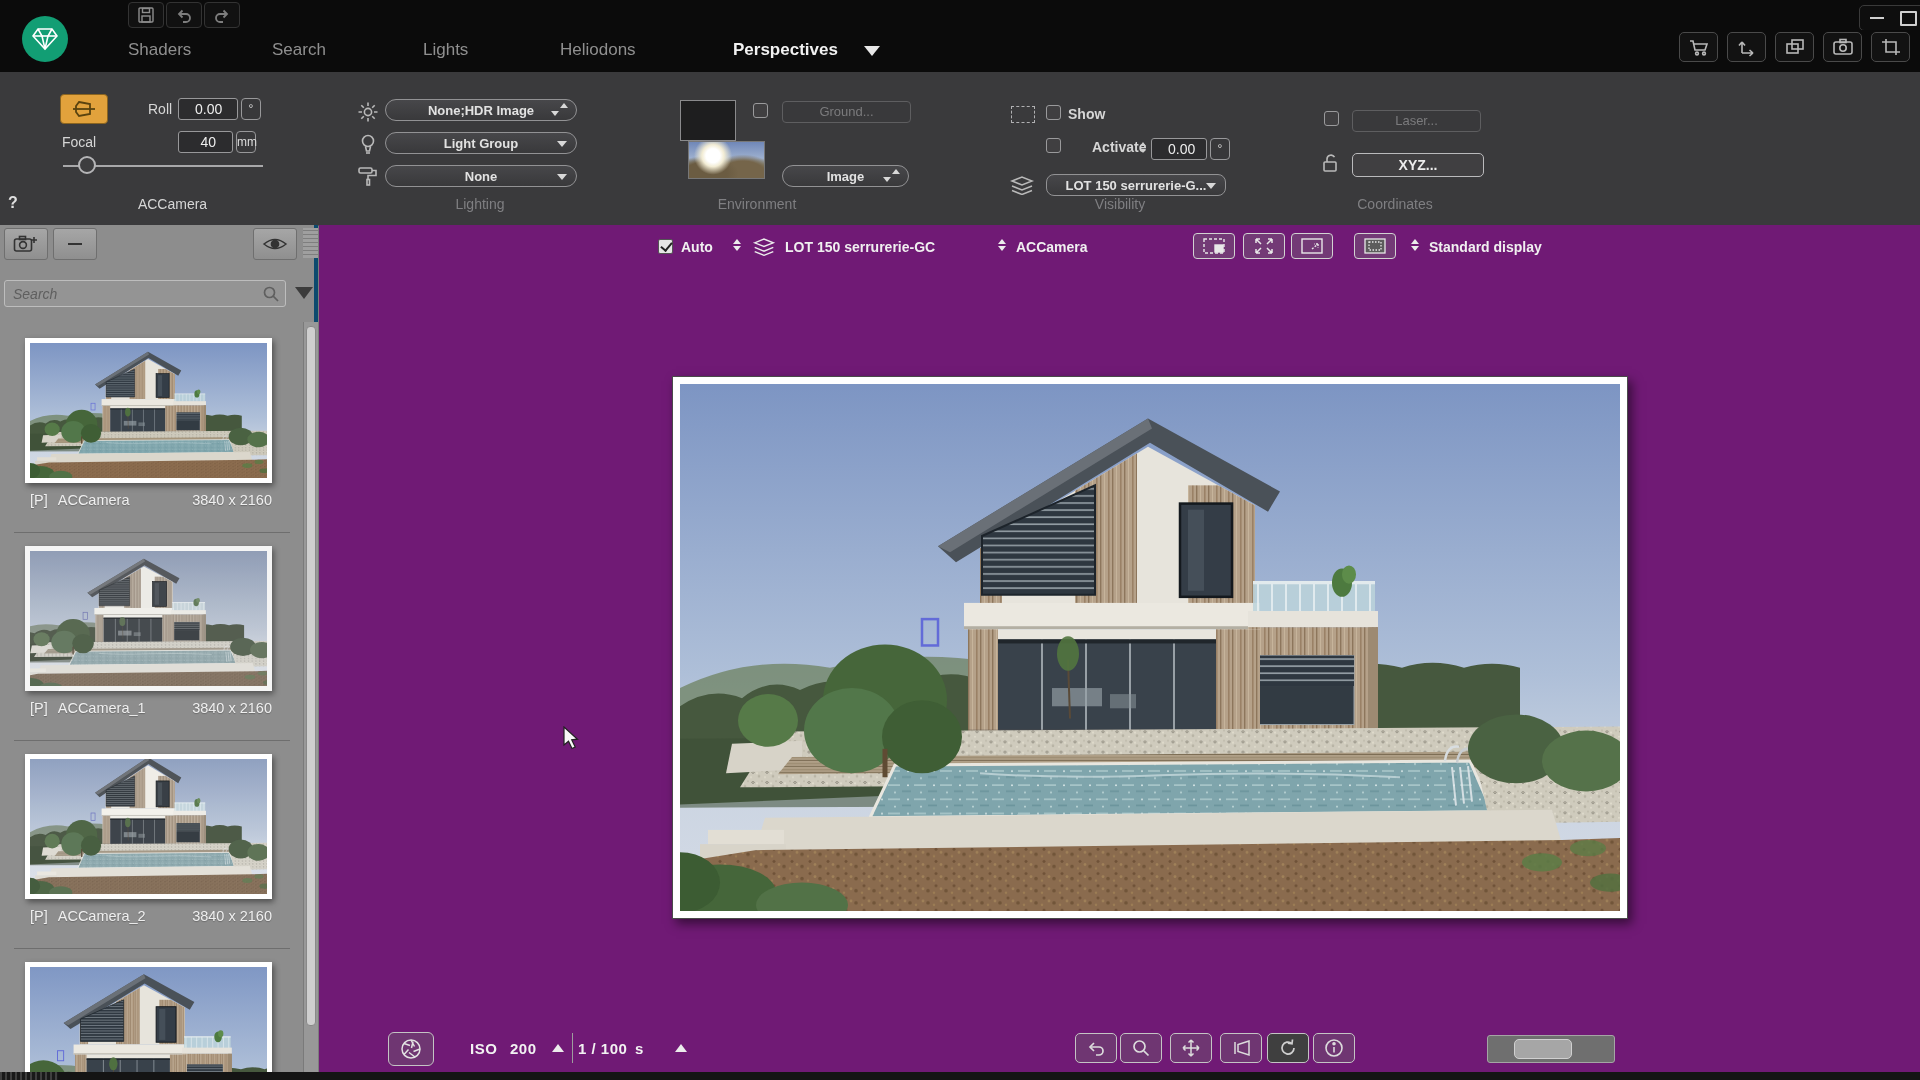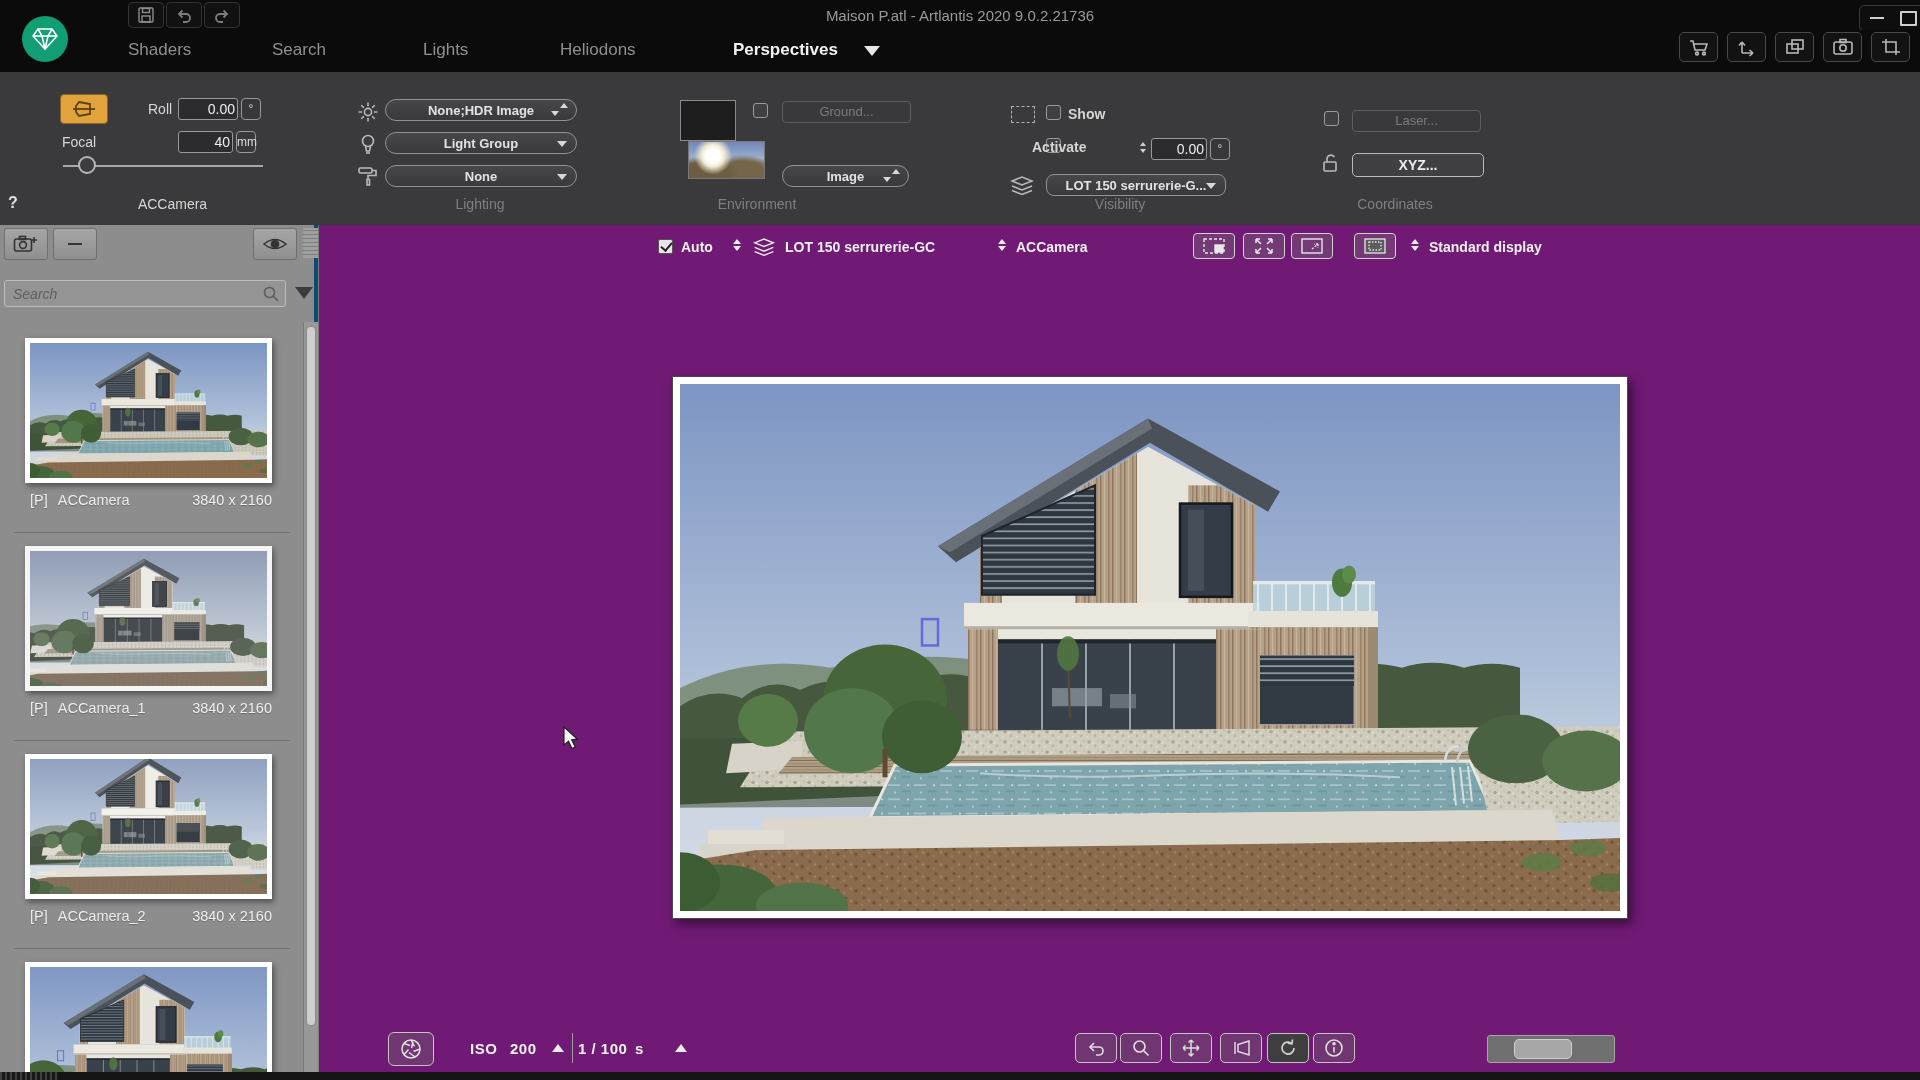--- a/index.html
+++ b/index.html
@@ -31,21 +31,21 @@
               vertical-align:middle;margin-left:26px;}
   .top-icons{position:absolute;right:10px;top:2px;display:flex;gap:9px;}
   .ti-btn{width:39px;height:30px;background:#121212;border:1px solid #4a4a4a;border-radius:5px;
           display:flex;align-items:center;justify-content:center;padding:0;}
 
   
   .toolbar{position:absolute;left:0;top:72px;width:1920px;height:153px;background:#3a3a3c;
            border-bottom:1px solid #58585a;color:#d6d6d6;font-size:14px;}
   .sec-label{position:absolute;color:#7f7f82;font-size:14px;top:124px;text-align:center;}
   .fld{position:absolute;background:#2c2c2e;border:1px solid #98989a;border-radius:3px;
-       color:#eee;font-size:14px;text-align:right;padding:0 2px;box-sizing:border-box;height:22px;line-height:20px;}
+       color:#eee;font-size:14px;text-align:right;padding:0 16px;box-sizing:border-box;height:22px;line-height:20px;}
   .unit{position:absolute;background:#38383a;border:1px solid #98989a;border-radius:4px;
         color:#ddd;font-size:12px;text-align:center;height:22px;line-height:20px;box-sizing:border-box;}
   .dd{position:absolute;height:22px;background:linear-gradient(#47474a,#39393b);
       border:1px solid #929294;border-radius:11px;color:#e2e2e2;font-size:13px;font-weight:bold;
       display:flex;align-items:center;justify-content:center;box-sizing:border-box;}
   .dd .tri-dn{position:absolute;right:9px;top:8px;}
   .dd .updn{position:absolute;right:8px;top:3px;}
   .tri-dn{width:0;height:0;border-left:5px solid transparent;border-right:5px solid transparent;
           border-top:6px solid #d8d8d8;display:inline-block;}
   .tri-up{width:0;height:0;border-left:5px solid transparent;border-right:5px solid transparent;
@@ -320,21 +320,20 @@
             <path d="M7.5,4.5 L4,8 L7.5,11.5"></path>
         </svg>
       </button>
       <button class="tb-btn">
         <svg class="ic" width="18" height="18" viewBox="0 0 18 18" fill="none" stroke="#7d7d7d" stroke-width="1.8">
           <path d="M14,8 h-7 a4,4 0 0 0 0,8 h3"></path>
             <path d="M10.5,4.5 L14,8 L10.5,11.5"></path>
         </svg>
       </button>
     </div>
-    <div class="win-title">Maison P.atl - Artlantis 2020 9.0.2.21736</div>
     <div class="win-controls">
       <span>
           <span class="dash"></span>
         </span>
       <span>
           <span class="boxico"></span>
         </span>
     </div>
   </div>
 
@@ -447,21 +446,21 @@
           <i class="tri-up"></i>
           <i class="tri-dn"></i>
         </span>
     </div>
     <span class="sec-label" style="left:677px;width:160px">Environment</span>
 
     <span class="dashed-ico" style="left:1011px;top:34px"></span>
     <span class="cb" style="left:1046px;top:33px"></span>
     <span class="lbl b" style="left:1068px;top:34px">Show</span>
     <span class="cb" style="left:1046px;top:66px"></span>
-    <span class="lbl b" style="left:1032px;top:67px">Activate</span>
+    <span class="lbl b" style="left:1092px;top:67px">Activate</span>
     <span class="spin" style="left:1140px;top:70px">
         <i class="u"></i>
         <i class="d"></i>
       </span>
     <span class="fld" style="left:1151px;top:66px;width:56px">0.00</span>
     <span class="unit" style="left:1210px;top:66px;width:20px">°</span>
     <svg class="ic abs" style="left:1008px;top:103px" width="28" height="20" viewBox="0 0 28 20" fill="none" stroke="#b9b9b9" stroke-width="1.5">
       <polygon points="4,6 14,2 24,6 14,10"></polygon>
         <polyline points="4,11 14,15 24,11"></polyline>
         <polyline points="4,15.5 14,19.5 24,15.5"></polyline>

